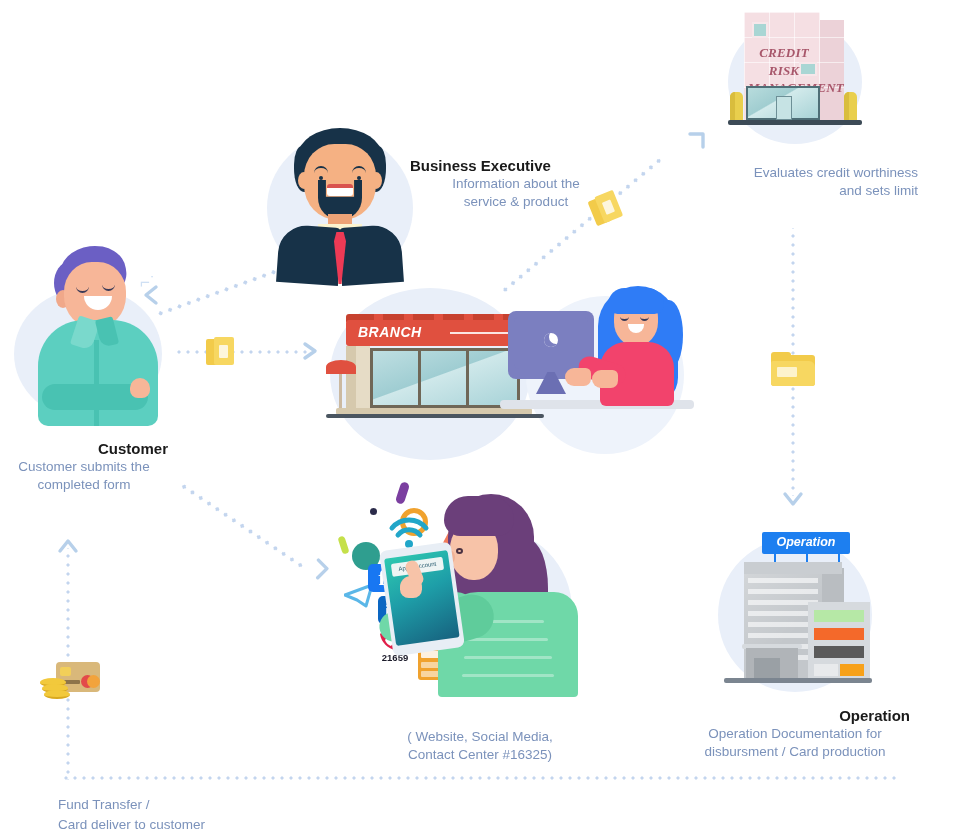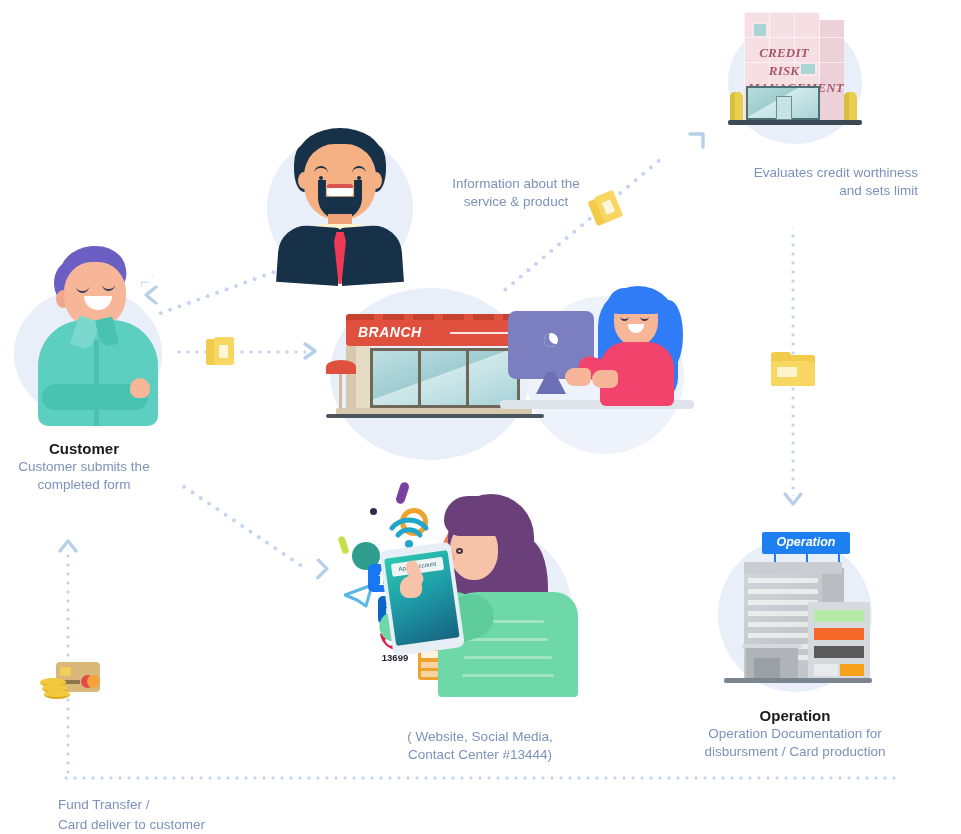--- a/index.html
+++ b/index.html
@@ -12,21 +12,21 @@
     position:relative;
   }
   .stage{position:absolute;left:0;top:0;width:961px;height:834px;}
 
   
   .node{position:absolute;}
 
   
   .title{
     font-size:15px;font-weight:bold;color:#1a1a1a;
-    text-align:center;line-height:1.25;white-space:nowrap;
+    text-align:right;line-height:1.25;white-space:nowrap;
   }
   .subtitle{
     font-size:13.5px;color:#7b92bb;
     text-align:center;line-height:1.35;
   }
   .caption-left{
     font-size:13.5px;color:#7b92bb;
     text-align:left;line-height:1.45;
   }
 
@@ -599,20 +599,21 @@
     <div class="be-eye" style="left:49px;top:48px;"></div>
     <div class="be-eye" style="left:87px;top:48px;"></div>
     <div class="be-beard"></div>
     <div class="be-mouth"></div>
     <div class="be-neck"></div>
     <div class="be-shirt"></div>
     <div class="be-jacket-l"></div>
     <div class="be-jacket-r"></div>
     <div class="be-tie"></div>
   </div>
+  <div class="node title" style="left:410px;top:157px;width:220px;text-align:left;">Business Executive</div>
   <div class="node subtitle" style="left:410px;top:175px;width:212px;">
     <div>Information about the</div>
     <div>service &amp; product</div>
   </div>
 
   <div class="halo" style="left:330px;top:288px;width:200px;height:172px;"></div>
   <div class="halo halo-light" style="left:526px;top:296px;width:158px;height:158px;"></div>
 
   <div class="branch">
     <div class="br-awning-top"></div>
@@ -710,21 +711,21 @@
     <div class="ico ico-fb">f</div>
 
     <div class="ico ico-in">in</div>
 
     <div class="ico ico-phone" style="background:none;">
       <svg width="24" height="24" viewBox="0 0 24 24">
         <path d="M5 3 L10 8 L7 12 A10 10 0 0 0 13 18 L16 14 L21 19 L18 22 A19 19 0 0 1 2 6 Z" fill="#e0204a"></path>
         <circle cx="18" cy="5" r="4.5" fill="#2ecc71"></circle>
       </svg>
     </div>
-    <div class="ico-num">13699</div>
+    <div class="ico-num">21659</div>
     <div class="ico-card">
       <div style="position:absolute;left:3px;top:3px;width:30px;height:7px;background:#fff;opacity:.85;border-radius:1px;"></div>
       <div style="position:absolute;left:3px;top:14px;width:30px;height:6px;background:#fff;opacity:.55;border-radius:1px;"></div>
       <div style="position:absolute;left:3px;top:23px;width:30px;height:6px;background:#fff;opacity:.55;border-radius:1px;"></div>
     </div>
 
     <div class="adc-hair-tail"></div>
     <div class="adc-hair"></div>
     <div class="adc-face"></div>
     <div class="adc-hair-front"></div>
@@ -739,21 +740,21 @@
     <div class="adc-sleeve"></div>
     <div class="adc-tablet">
       <div class="adc-screen"></div>
       <div class="adc-apply">Apply Account</div>
     </div>
     <div class="adc-finger"></div>
     <div class="adc-finger2"></div>
   </div>
   <div class="node subtitle" style="left:340px;top:728px;width:280px;">
     <div>( Website, Social Media,</div>
-    <div>Contact Center #13444)</div>
+    <div>Contact Center #16325)</div>
   </div>
 
   <div class="halo" style="left:718px;top:538px;width:154px;height:154px;"></div>
   <div class="op">
     <div class="op-sign"></div>
     <div class="op-sign-txt">Operation</div>
     <div class="op-sign-leg" style="left:52px;"></div>
     <div class="op-sign-leg" style="left:84px;"></div>
     <div class="op-sign-leg" style="left:116px;"></div>
     <div class="op-right"></div>

